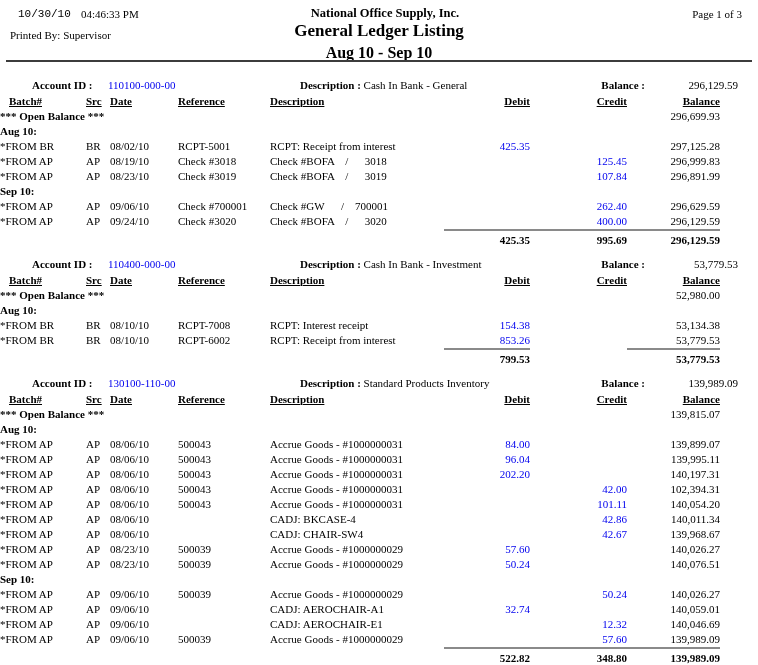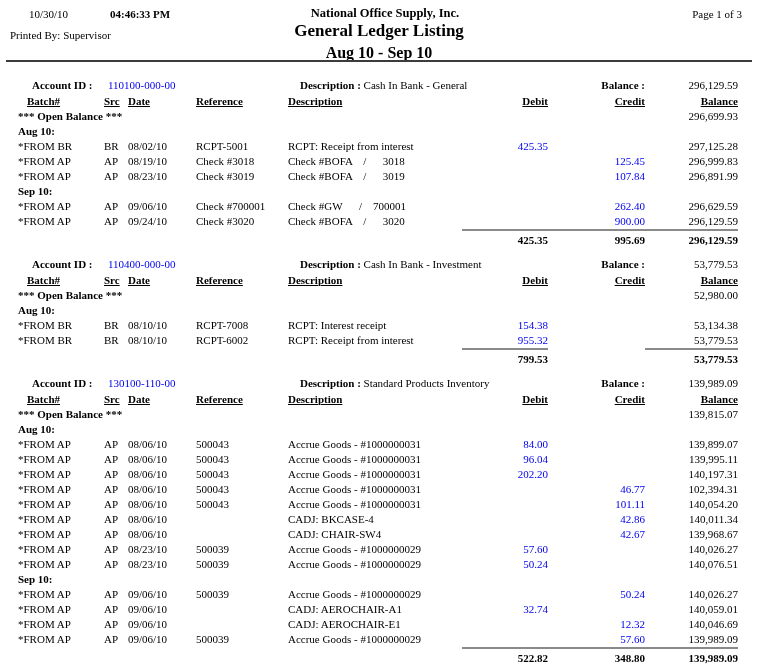--- a/index.html
+++ b/index.html
@@ -8,22 +8,22 @@
     font-family:"Liberation Serif","DejaVu Serif",serif;
     font-size:11px;-webkit-font-smoothing:antialiased;
   }
   .page{position:relative;width:758px;height:665px;overflow:hidden;background:#fff;}
   .b{font-weight:bold;}
   .blue{color:#0000EE;text-align:right;}
   .pre{white-space:pre;}
 
   
   .top{position:relative;height:66px;}
-  .h-date{position:absolute;left:29px;top:8px;}
-  .h-time{position:absolute;left:110px;top:8px;font-weight:bold;}
+  .h-date{position:absolute;left:18px;top:8px;font-family:Liberation Mono, monospace;}
+  .h-time{position:absolute;left:81px;top:8px;}
   .h-printedby{position:absolute;left:10px;top:29px;}
   .h-page{position:absolute;right:16px;top:8px;}
   .h-company{position:absolute;left:12px;right:0;top:6px;text-align:center;font-weight:bold;font-size:12.5px;}
   .h-title{position:absolute;left:0;right:0;top:21px;text-align:center;font-weight:bold;font-size:17px;}
   .h-period{position:absolute;left:0;right:0;top:44px;text-align:center;font-weight:bold;font-size:16px;}
   .divider{position:absolute;left:6px;right:6px;top:60px;border-top:2px solid #3c3c3c;}
 
   
   #sections{margin-top:12px;}
   section{margin-bottom:9px;}
@@ -31,21 +31,20 @@
   .acct-line{position:relative;height:15px;line-height:15px;margin-bottom:1px;}
   .al-lbl{position:absolute;left:32px;}
   .al-no{position:absolute;left:108px;}
   .al-desc{position:absolute;left:300px;}
   .al-ballbl{position:absolute;right:113px;}
   .al-balval{position:absolute;right:20px;}
 
   .grid{
     display:grid;
     grid-template-columns:86px 24px 64px 92px 178px 86px 97px 93px;
-    padding-left:18px;
   }
   .c{line-height:15px;overflow:hidden;}
   .num{text-align:right;}
   .pad4{padding-left:4px;}
   .colhead .c{font-weight:bold;text-decoration:underline;}
   .colhead .h0{padding-left:9px;}
 
   .totals .tot{padding-top:2px;line-height:15px;font-weight:bold;}
   .totals .rule{border-top:2px solid #8a8a8a;}
   .totals.final .tot{border-bottom:2px solid #b5b5b5;padding-bottom:1px;}
@@ -133,21 +132,21 @@
           <span class="c num blue">262.40</span>
           <span class="c num">296,629.59</span>
         </div>
         <div class="grid row">
           <span class="c">*FROM AP</span>
           <span class="c">AP</span>
           <span class="c">09/24/10</span>
           <span class="c pad4">Check #3020</span>
           <span class="c pad4 pre">Check #BOFA    /      3020</span>
           <span class="c num"></span>
-          <span class="c num blue">900.00</span>
+          <span class="c num blue">400.00</span>
           <span class="c num">296,129.59</span>
         </div>
         <div class="grid totals">
           <span class="c num tot rule" style="grid-column: 6;">425.35</span>
           <span class="c num tot rule" style="grid-column: 7;">995.69</span>
           <span class="c num tot rule" style="grid-column: 8;">296,129.59</span>
         </div>
       </section>
       <section class="section">
         <div class="acct-line">
@@ -183,21 +182,21 @@
           <span class="c num blue">154.38</span>
           <span class="c num"></span>
           <span class="c num">53,134.38</span>
         </div>
         <div class="grid row">
           <span class="c">*FROM BR</span>
           <span class="c">BR</span>
           <span class="c">08/10/10</span>
           <span class="c pad4">RCPT-6002</span>
           <span class="c pad4 pre">RCPT: Receipt from interest</span>
-          <span class="c num blue">955.32</span>
+          <span class="c num blue">853.26</span>
           <span class="c num"></span>
           <span class="c num">53,779.53</span>
         </div>
         <div class="grid totals">
           <span class="c num tot rule" style="grid-column: 6;">799.53</span>
           <span class="c num tot" style="grid-column: 7;"></span>
           <span class="c num tot rule" style="grid-column: 8;">53,779.53</span>
         </div>
       </section>
       <section class="section">
@@ -255,21 +254,21 @@
           <span class="c num"></span>
           <span class="c num">140,197.31</span>
         </div>
         <div class="grid row">
           <span class="c">*FROM AP</span>
           <span class="c">AP</span>
           <span class="c">08/06/10</span>
           <span class="c pad4">500043</span>
           <span class="c pad4 pre">Accrue Goods - #1000000031</span>
           <span class="c num"></span>
-          <span class="c num blue">46.77</span>
+          <span class="c num blue">42.00</span>
           <span class="c num">102,394.31</span>
         </div>
         <div class="grid row">
           <span class="c">*FROM AP</span>
           <span class="c">AP</span>
           <span class="c">08/06/10</span>
           <span class="c pad4">500043</span>
           <span class="c pad4 pre">Accrue Goods - #1000000031</span>
           <span class="c num"></span>
           <span class="c num blue">101.11</span>

